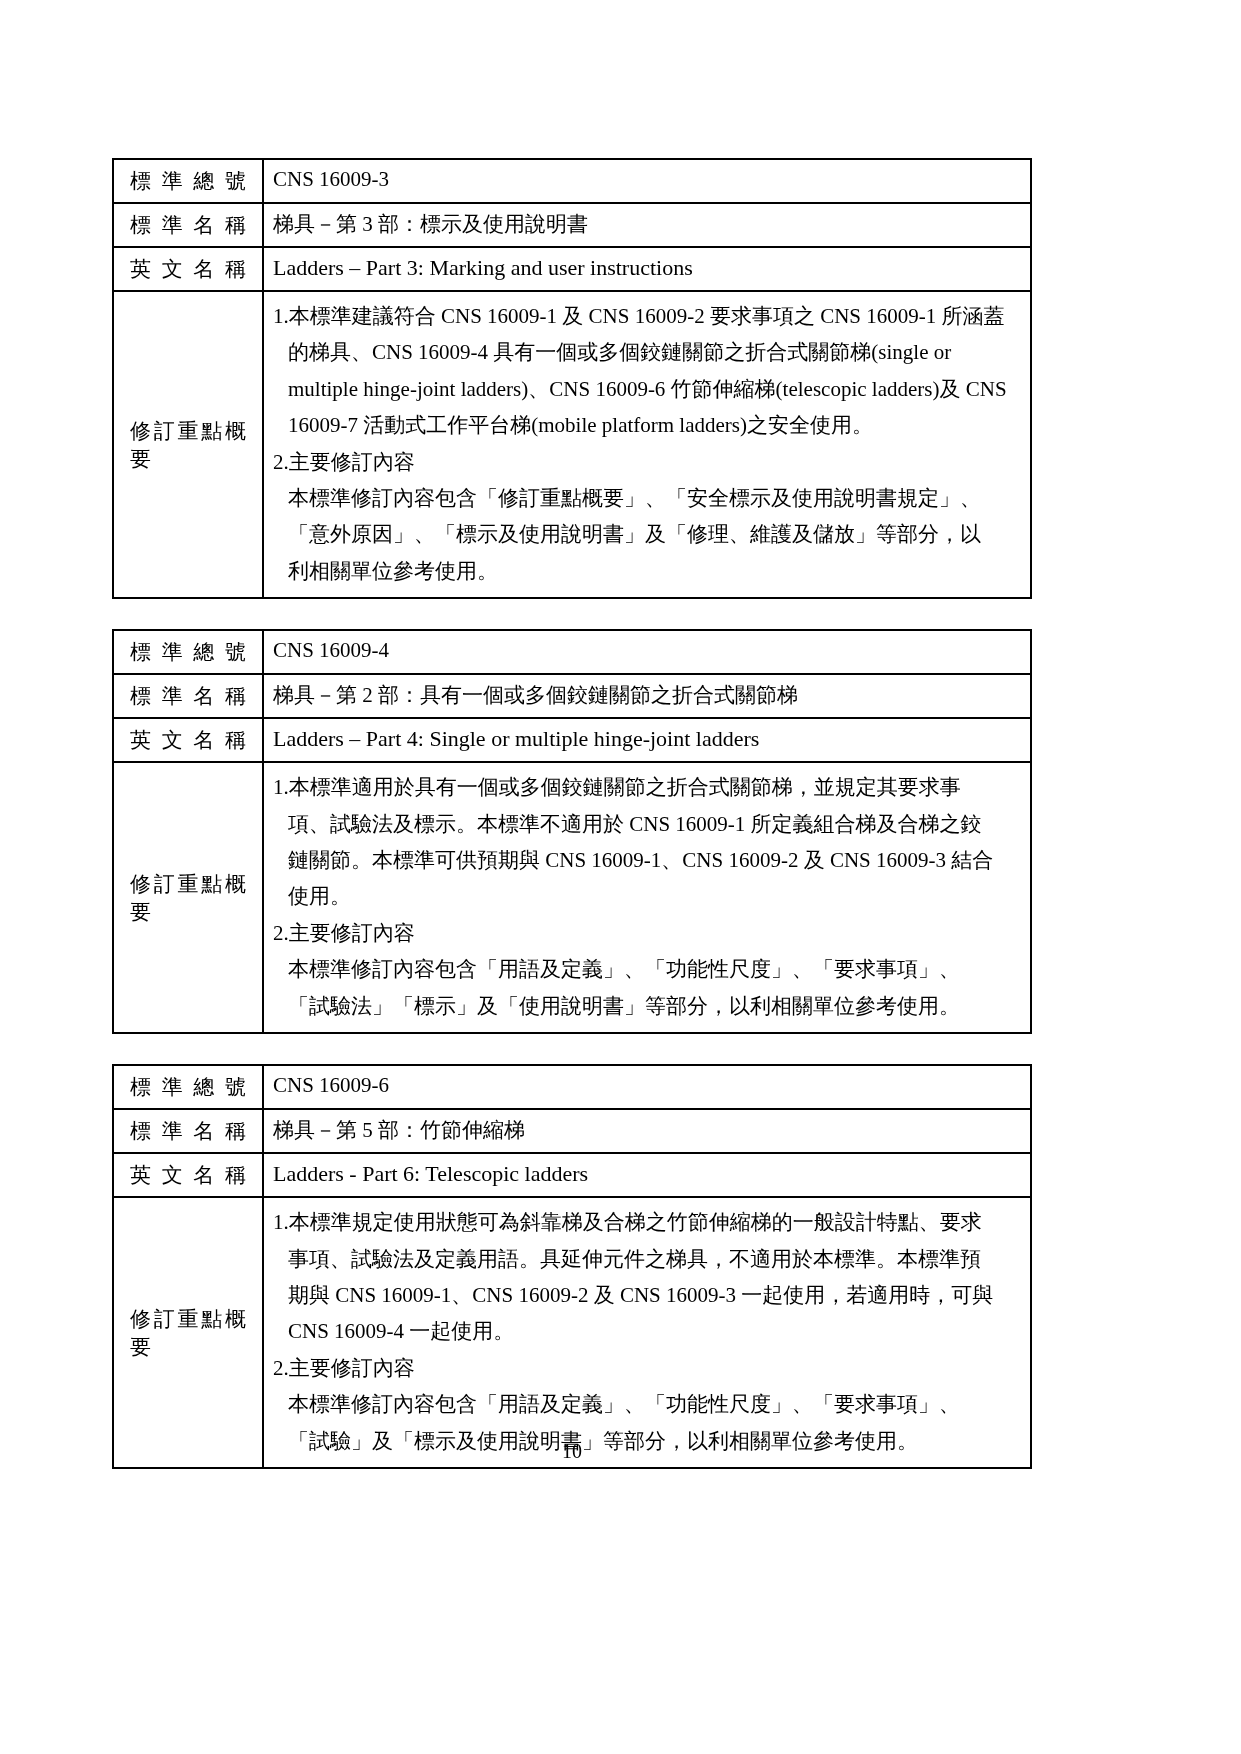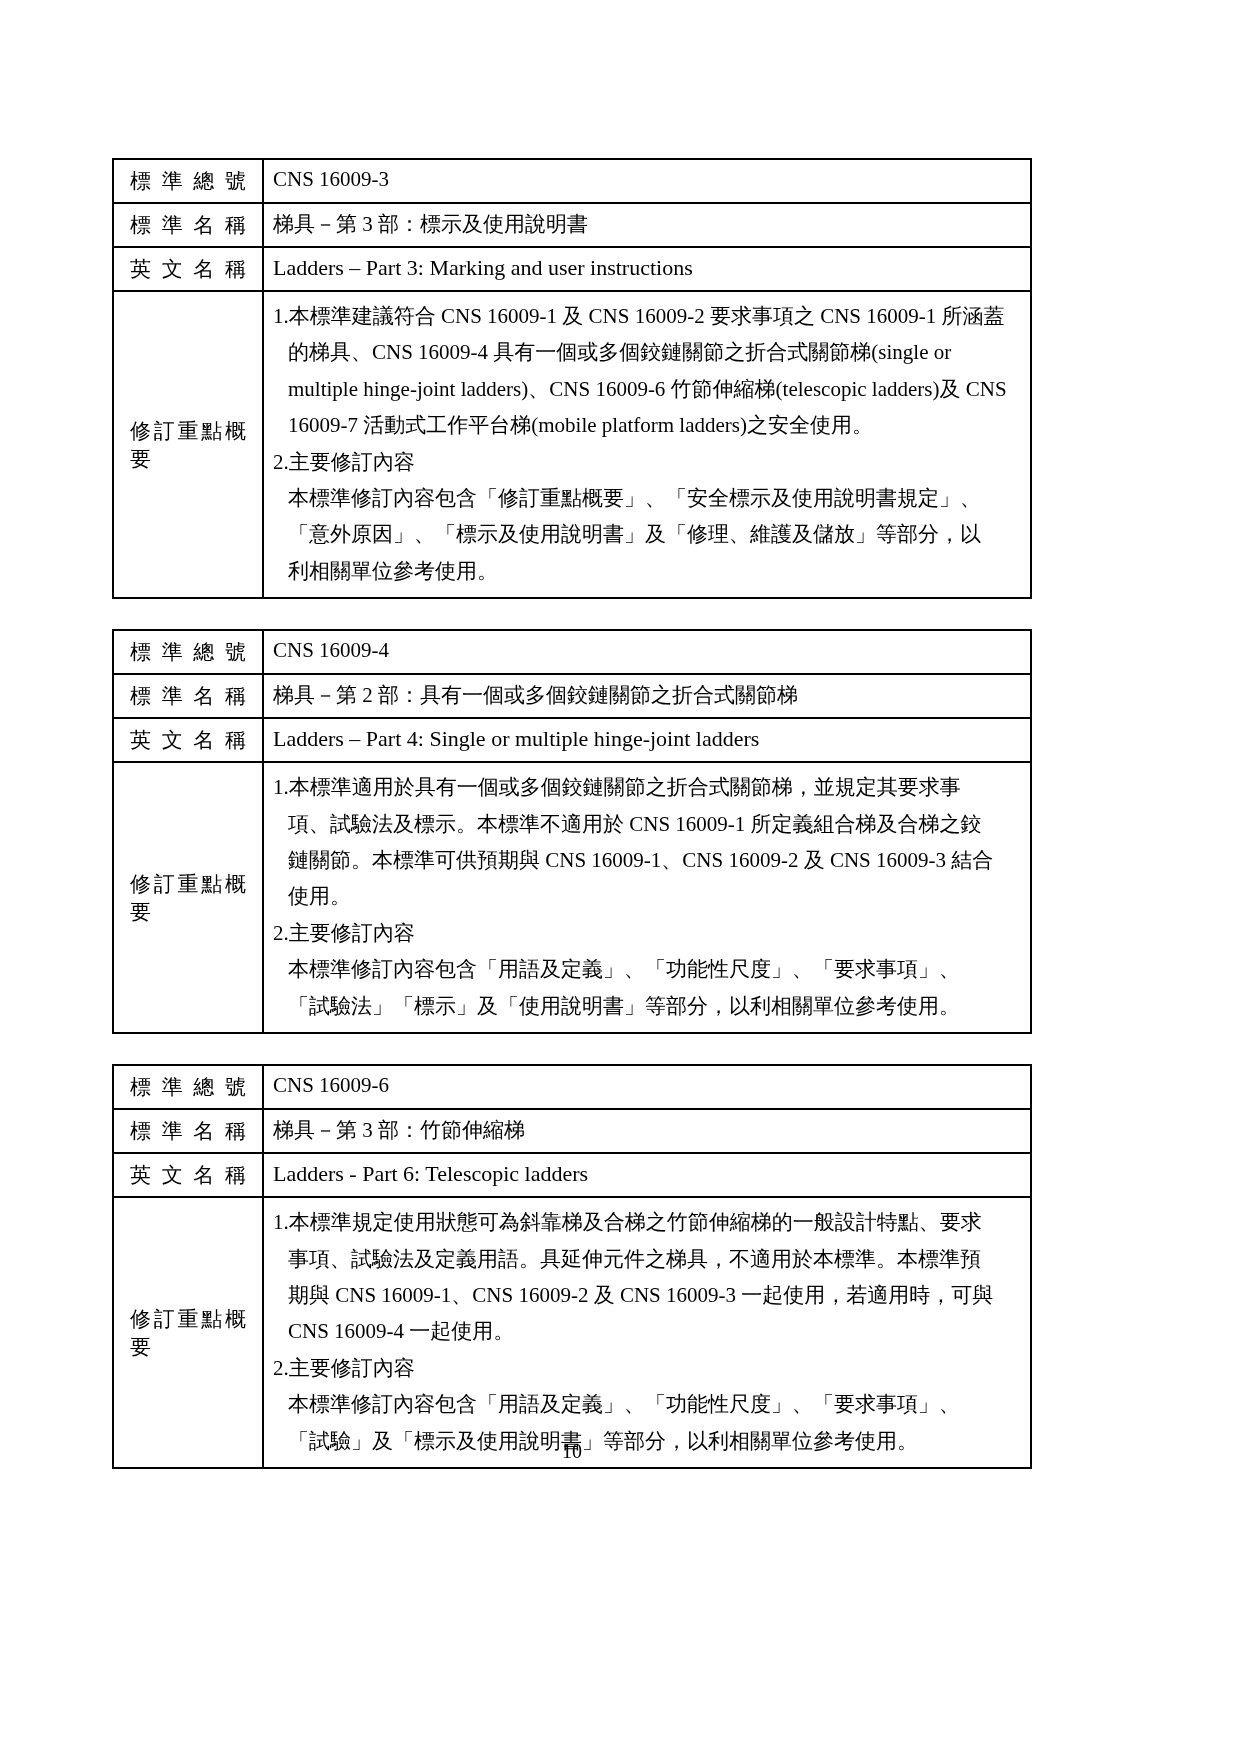--- a/index.html
+++ b/index.html
@@ -117,21 +117,21 @@
       </table>
 
     <table class="std-table">
       <tbody>
           <tr class="r-no">
         <td class="lbl">標準總號</td>
         <td class="val">CNS 16009-6</td>
       </tr>
       <tr class="r-name">
         <td class="lbl">標準名稱</td>
-        <td class="val">梯具－第 3 部：竹節伸縮梯</td>
+        <td class="val">梯具－第 5 部：竹節伸縮梯</td>
       </tr>
       <tr class="r-eng">
         <td class="lbl">英文名稱</td>
         <td class="val eng">Ladders - Part 6: Telescopic ladders</td>
       </tr>
       <tr>
         <td class="lbl">修訂重點概要</td>
         <td class="val summary">
 
         <div class="sline">1.本標準規定使用狀態可為斜靠梯及合梯之竹節伸縮梯的一般設計特點、要求</div>

